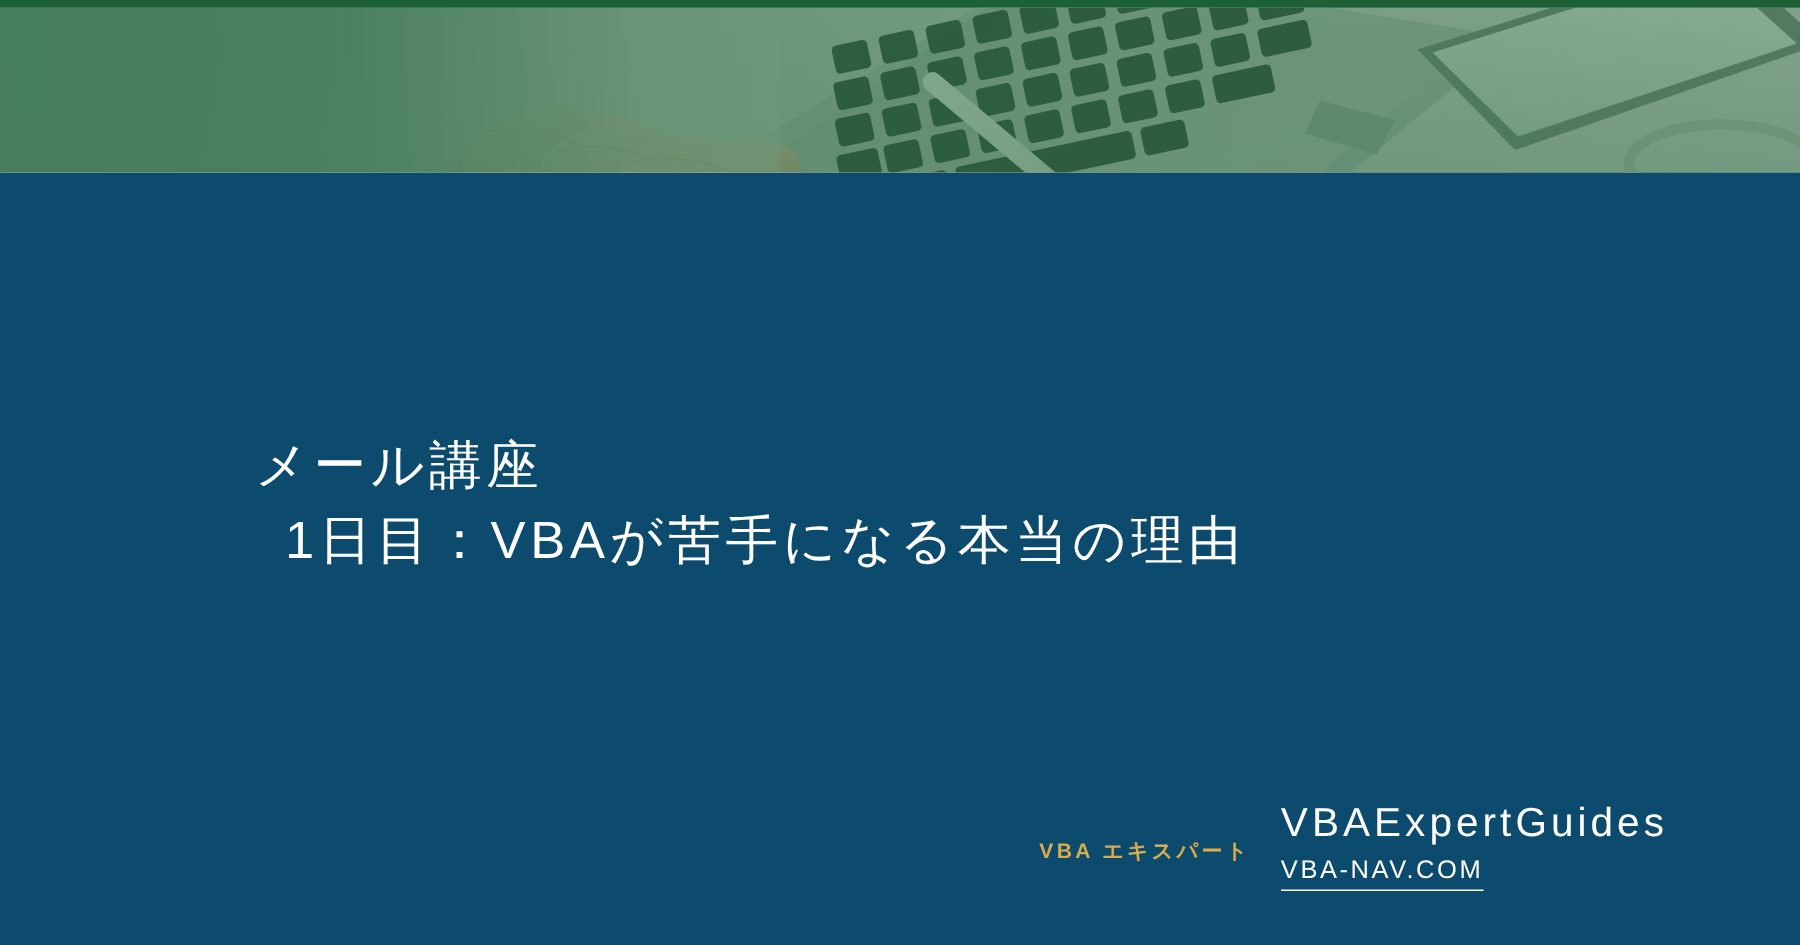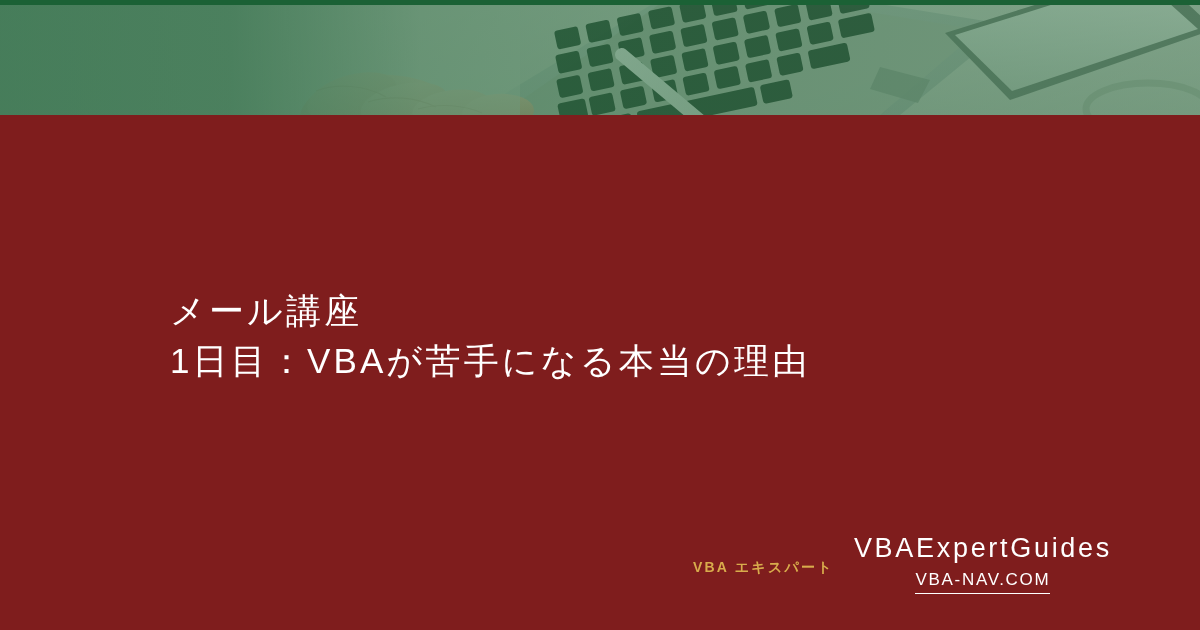--- a/index.html
+++ b/index.html
@@ -12,21 +12,21 @@
     height: 630px;
     overflow: hidden;
     font-family: "Liberation Sans", "DejaVu Sans", sans-serif;
     background: #1B6135;
   }
 
   .banner {
     position: relative;
     width: 1200px;
     height: 630px;
-    background: #7f1d1d;
+    background: #0c4a6e;
     overflow: hidden;
   }
 
   
   .top-strip {
     position: absolute;
     top: 0; left: 0;
     width: 1200px;
     height: 5px;
     background: #1B6135;
@@ -88,20 +88,21 @@
     color: #ffffff;
     white-space: nowrap;
   }
   .headline-line2 {
     font-size: 35px;
     line-height: 1.42;
     letter-spacing: 0.09em;
     font-weight: 400;
     color: #ffffff;
     white-space: nowrap;
+    margin-left: 20px;
   }
 
   
   .brand {
     position: absolute;
     right: 88px;
     bottom: 26px;
     display: flex;
     align-items: center;
     gap: 26px;
@@ -123,21 +124,21 @@
     font-size: 14px;
     letter-spacing: 0.16em;
     color: #D8AC4C;
     white-space: nowrap;
     font-weight: 700;
   }
 
   .brand-text {
     display: flex;
     flex-direction: column;
-    align-items: center;
+    align-items: flex-start;
     padding-bottom: 6px;
   }
   .brand-name {
     font-size: 27px;
     letter-spacing: 0.10em;
     color: #ffffff;
     font-weight: 400;
     white-space: nowrap;
     line-height: 1.1;
   }

